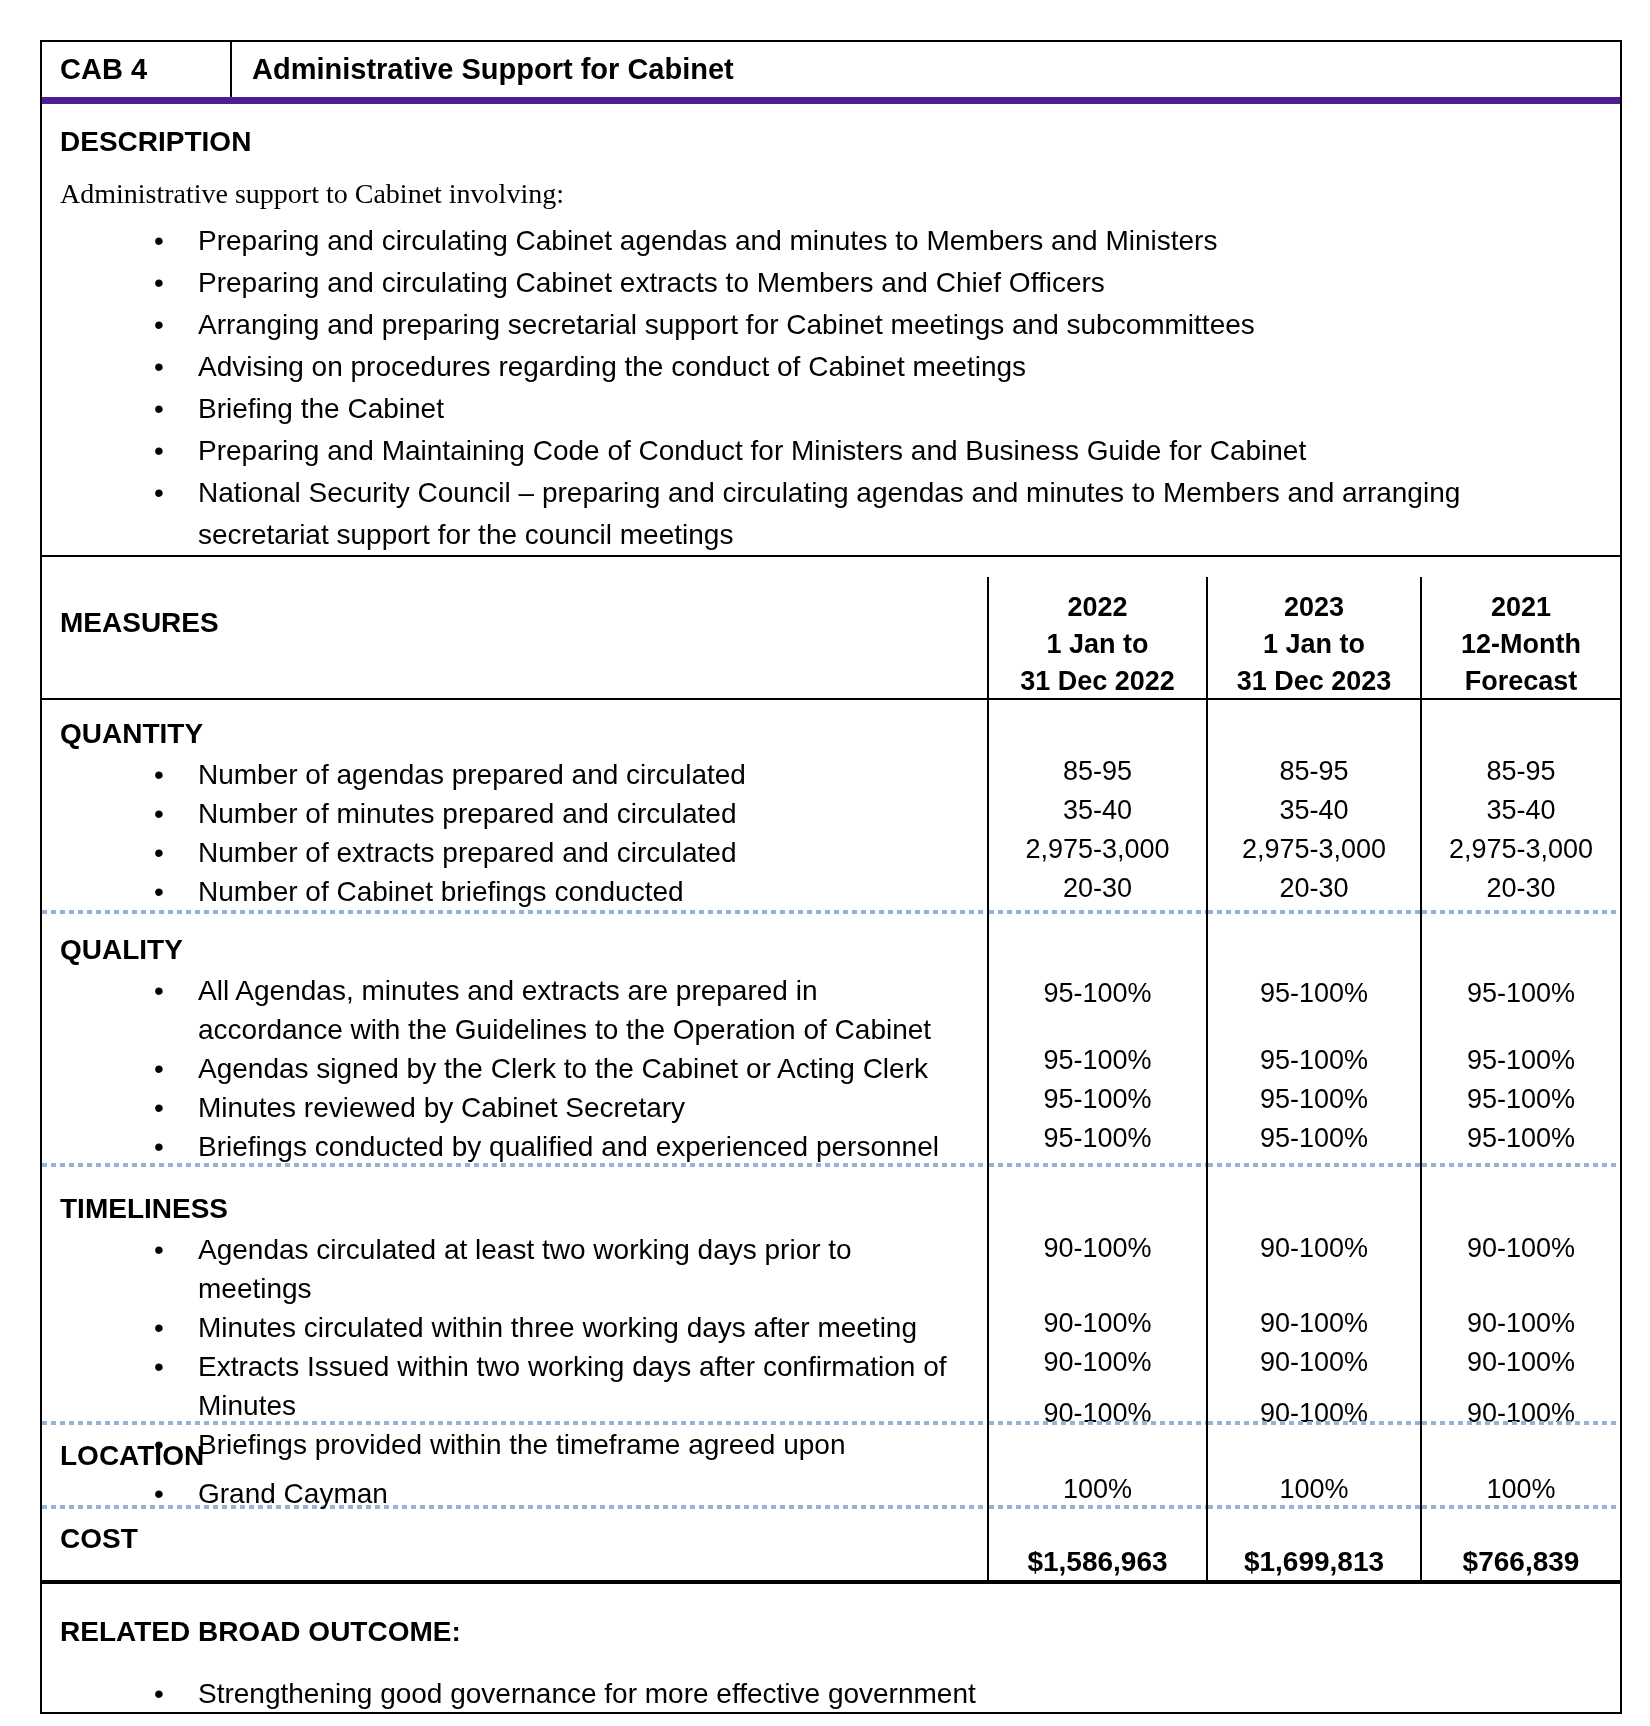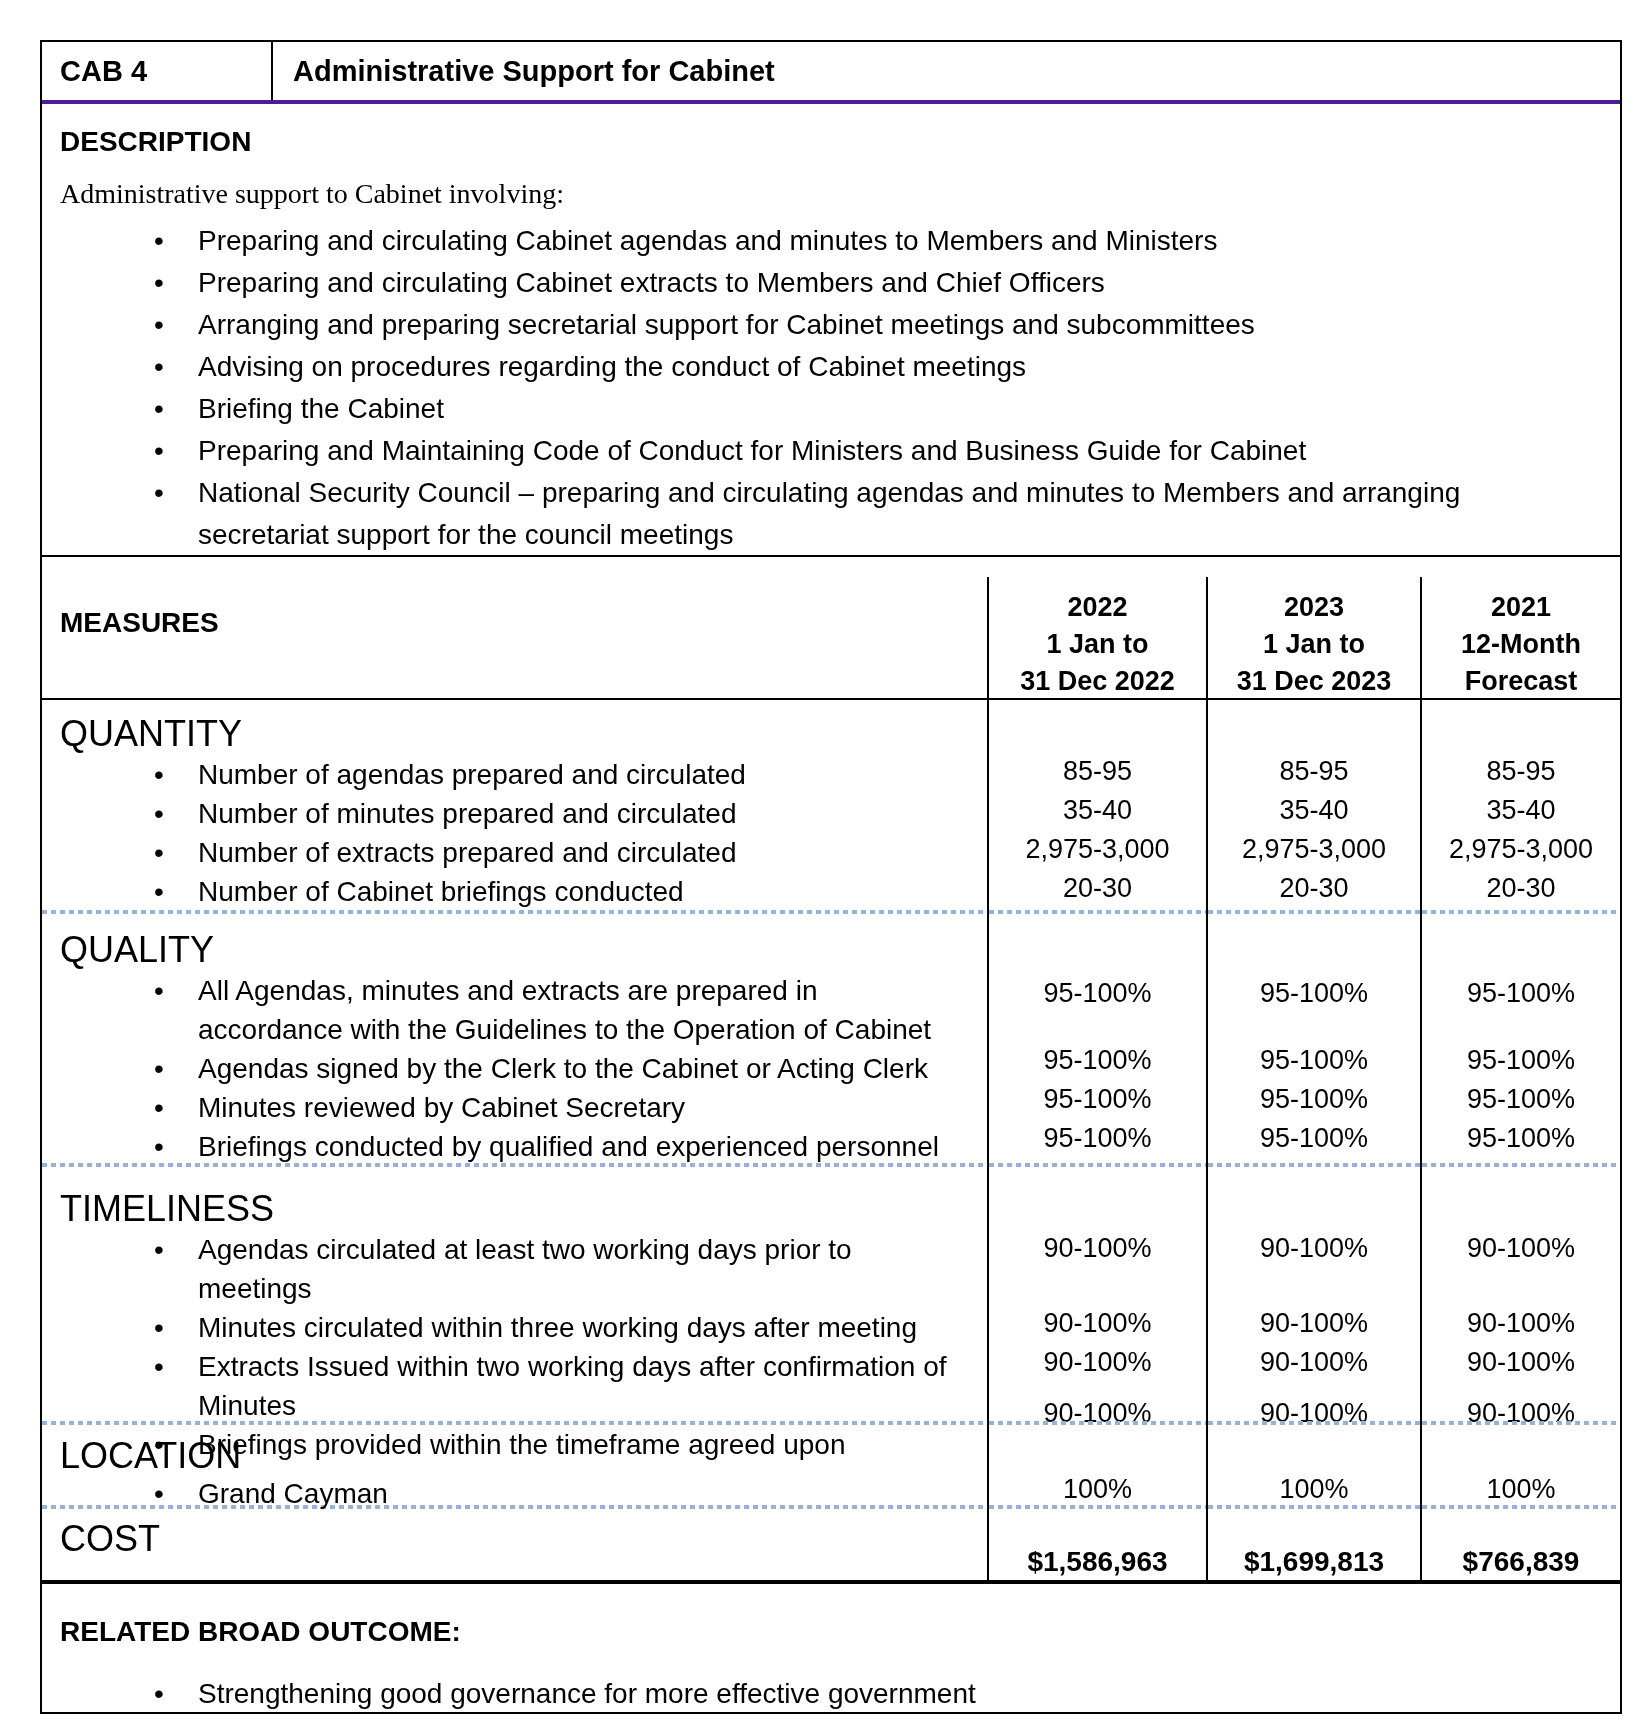--- a/index.html
+++ b/index.html
@@ -11,21 +11,21 @@
   }
   .page { position: relative; width: 1650px; height: 1726px; background: #fff; }
   .doc {
     position: absolute; left: 40px; top: 40px;
     width: 1582px;
     border: 2px solid #000;
     background: #fff;
   }
 
   
-  .trow { display: grid; grid-template-columns: 188px 1fr; height: 62px; border-bottom: 4px solid #4c1d95; gap: 41px; }
+  .trow { display: grid; grid-template-columns: 188px 1fr; height: 62px; border-bottom: 7px solid #4c1d95; }
   .tcell { display: flex; align-items: center; font-weight: 700; font-size: 29px; padding-left: 18px; }
   .trow .tcell + .tcell { border-left: 2px solid #000; padding-left: 20px; }
 
   
   .desc { height: 453px; border-bottom: 2px solid #000; padding: 18px 70px 0 18px; }
   .dlabel { font-weight: 700; font-size: 28px; line-height: 40px; }
   .dintro { margin-top: 12px; font-size: 28px; line-height: 40px; font-family: Liberation Serif, serif; }
 
   
   .blist { list-style: none; }
@@ -39,21 +39,21 @@
   .mrow { display: grid; grid-template-columns: 945px 219px 214px 200px; }
   .mcell { min-width: 0; }
   .mcell + .mcell { border-left: 2px solid #000; }
 
   .mhead { height: 123px; border-bottom: 2px solid #000; }
   .mlabel-cell { padding: 30px 0 0 18px; font-weight: 700; font-size: 28px; }
   .hcol { padding-top: 12px; text-align: center; font-weight: 700; font-size: 27px; }
   .hcol div { line-height: 37px; }
 
   .sect .mleft { padding: 14px 36px 0 18px; }
-  .slabel { font-weight: 400; font-size: 36px; line-height: 40px; }
+  .slabel { font-weight: 700; font-size: 28px; line-height: 40px; }
   .mlist { margin-top: 1px; padding-left: 92px; }
   .mlist li { line-height: 39px; }
 
   .vals { text-align: center; font-size: 27px; }
   .vals .v { line-height: 39px; }
 
   .quantity { height: 210px; }
   .quantity .vals { padding-top: 52px; }
 
   .quality { height: 249px; }

